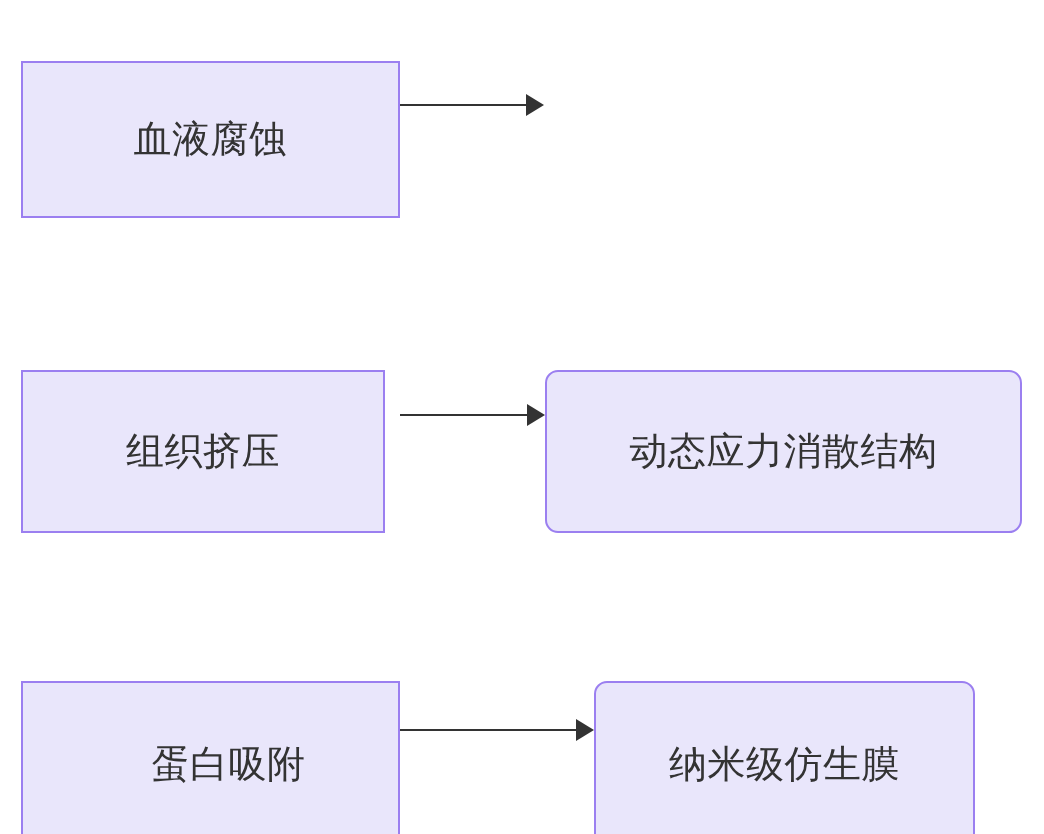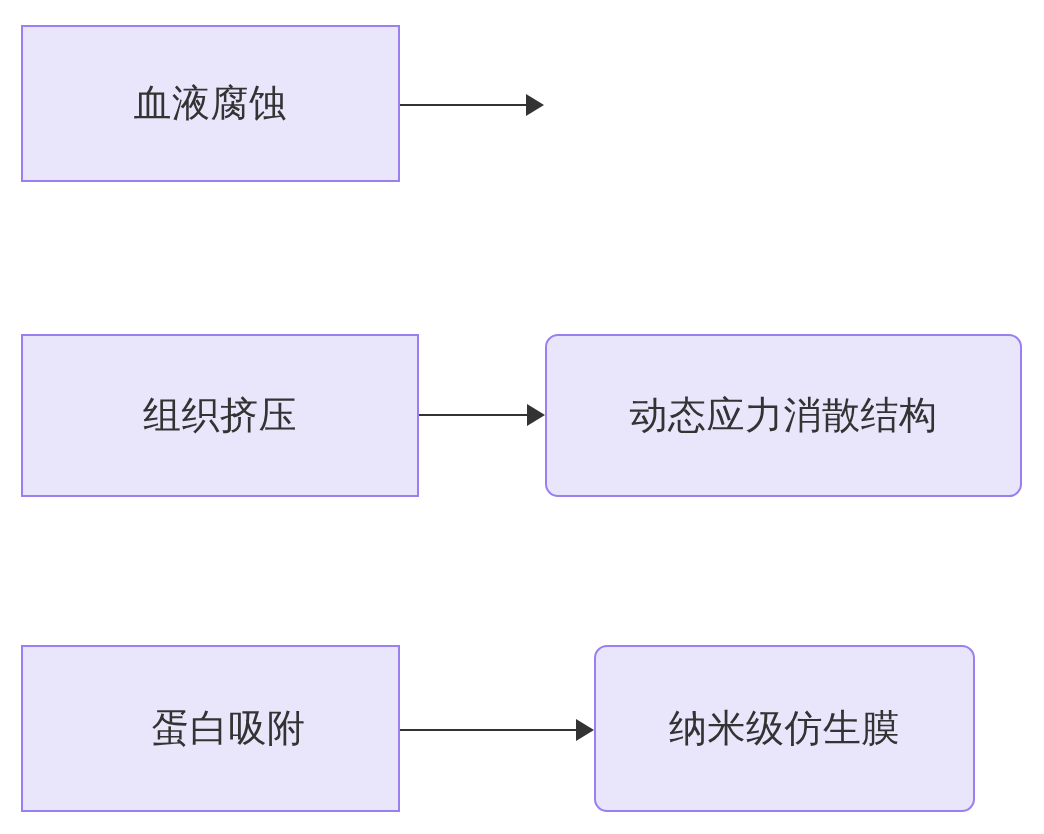--- a/index.html
+++ b/index.html
@@ -27,20 +27,21 @@
     border: 2px solid #9b7ff0;
     display: flex;
     align-items: center;
     justify-content: center;
     color: #333333;
     font-size: 38px;
     line-height: 1.1;
     letter-spacing: 0.5px;
     white-space: nowrap;
     font-weight: 400;
+    margin-top: 36px;
   }
   .node.square {
     border-radius: 0;
   }
   .node.rounded {
     border-radius: 13px;
   }
   .node-label {
     display: block;
     pointer-events: none;
@@ -60,21 +61,21 @@
   }
   .edge-head {
     fill: #333333;
     stroke: none;
   }
 
   
   #node-r1-source { left: 21px;  top: 25px;  width: 379px; height: 157px; }
   #node-r1-target { left: 544px; top: 24px;  width: 478px; height: 158px; }
   
-  #node-r2-source { left: 21px;  top: 334px; width: 398px; height: 163px; }
+  #node-r2-source { left: 21px;  top: 334px; width: 364px; height: 163px; }
   #node-r2-target { left: 545px; top: 334px; width: 477px; height: 163px; }
   
   #node-r3-source { left: 21px;  top: 645px; width: 379px; height: 167px; padding-left: 36px; }
   #node-r3-target { left: 594px; top: 645px; width: 381px; height: 167px; }
 </style>
 </head>
 <body>
 
 <div id="diagram-canvas">
 

